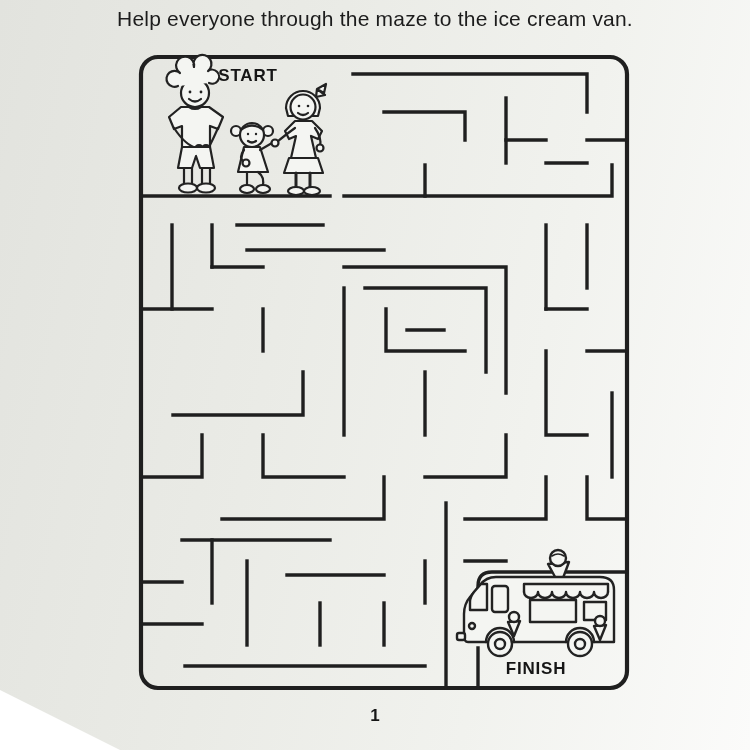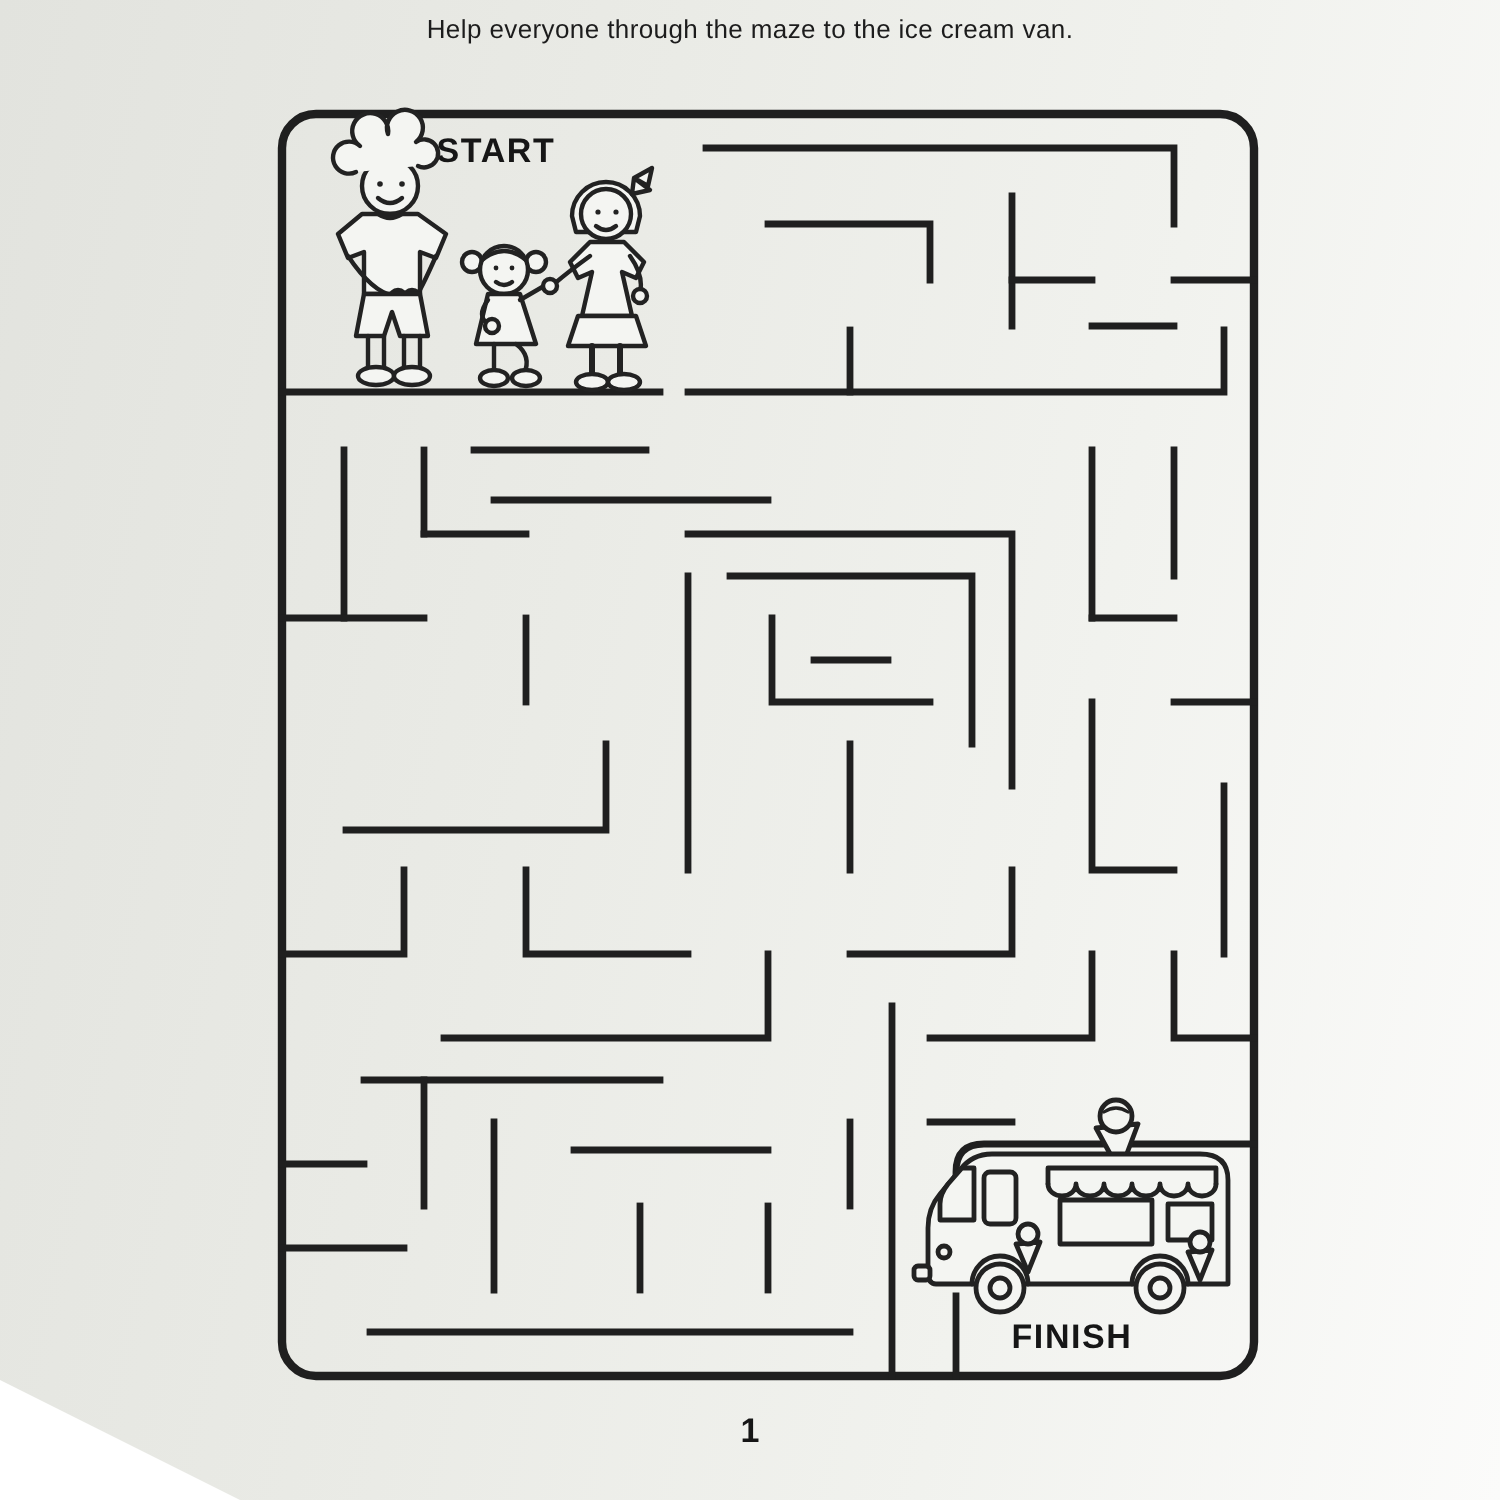--- a/index.html
+++ b/index.html
@@ -13,21 +13,21 @@
     background:linear-gradient(102deg,#e2e3de 0%,#eaebe6 38%,#f1f2ee 68%,#fbfbfa 100%);
   }
   .paper-corner{
     position:absolute;left:0;bottom:0;width:120px;height:60px;
     background:#ffffff;
     clip-path:polygon(0 0,0 100%,100% 100%);
   }
   .page-title{
     position:absolute;top:7px;left:0;right:0;
     text-align:center;
-    font-size:13px;letter-spacing:.2px;color:#1c1c1c;
+    font-size:21px;letter-spacing:.2px;color:#1c1c1c;
   }
   .page-number{
     position:absolute;top:706px;left:0;right:0;
     text-align:center;font-size:17px;font-weight:bold;color:#161616;
   }
   svg{position:absolute;left:0;top:0;}
   #maze-walls{fill:none;stroke-width:3.4;stroke-linecap:square;stroke-linejoin:miter;}
   .maze-label{font-family:"Liberation Sans",sans-serif;font-weight:bold;font-size:17px;letter-spacing:.8px;}
   .lineart{stroke-linecap:round;stroke-linejoin:round;}
 </style>

